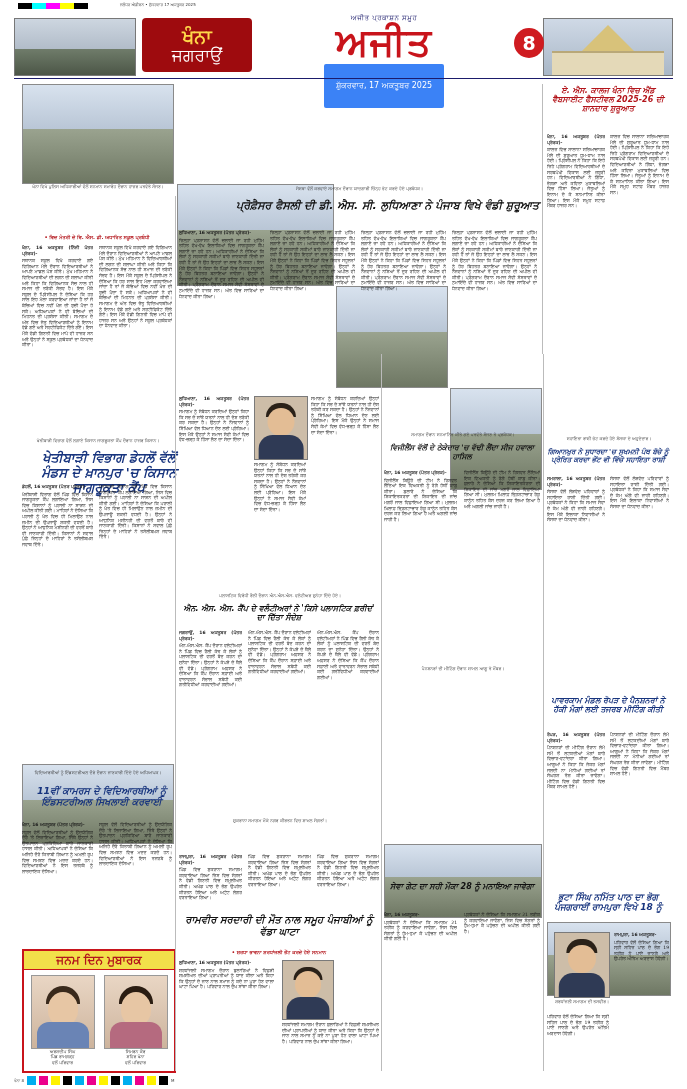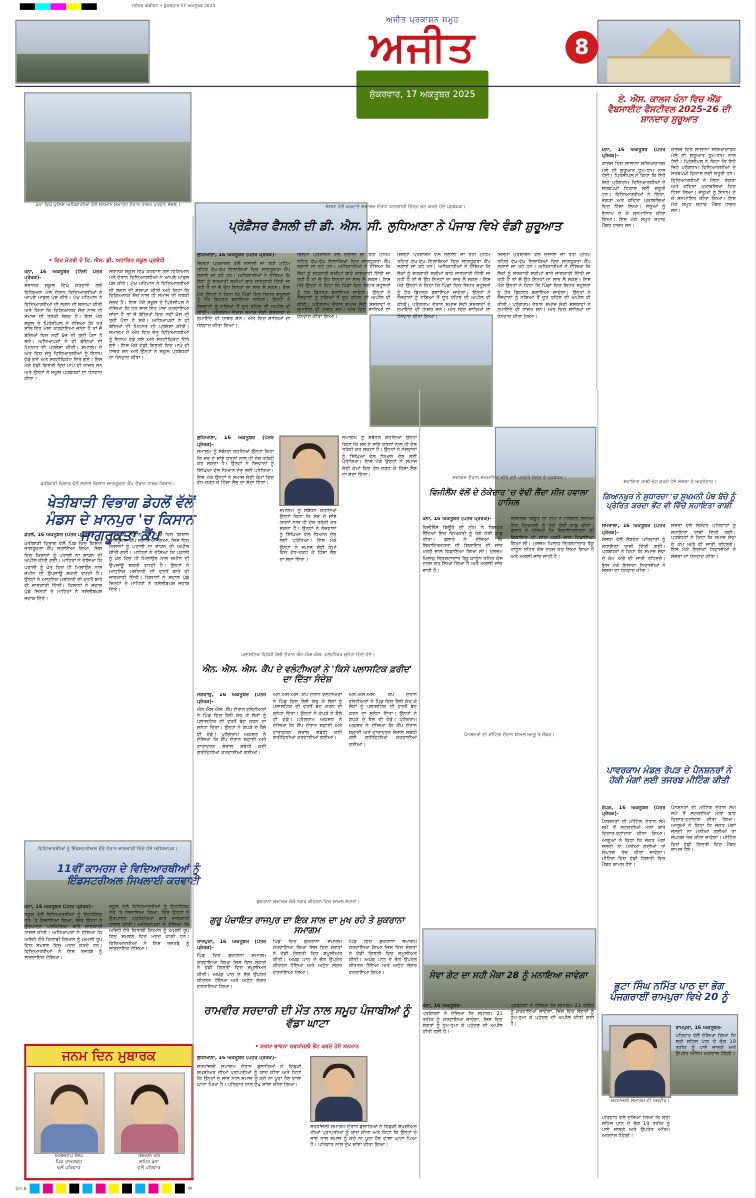--- a/index.html
+++ b/index.html
@@ -26,21 +26,21 @@
   .logo-left{
     position:absolute;left:128px;top:4px;width:110px;height:54px;background:#9e0b0e;border-radius:4px;
     color:#fff;display:flex;flex-direction:column;align-items:center;justify-content:center;
   }
   .logo-left b{font-size:19px;line-height:19px;color:#ffd84a;}
   .logo-left span{font-size:17px;line-height:18px;color:#fff;}
   .nameplate{position:absolute;left:245px;top:0px;width:250px;height:62px;text-align:center;}
   .nameplate .ajit{font-size:38px;line-height:40px;color:#c8141b;font-weight:bold;letter-spacing:1px;}
   .nameplate .tag{font-size:7px;color:#1b1b6b;letter-spacing:.5px;}
   .nameplate .date{
-    margin-top:2px;display:inline-block;background:#4d7c0f;color:#fff;font-size:8px;
+    margin-top:2px;display:inline-block;background:#3b82f6;color:#fff;font-size:8px;
     padding:17px 12px;border-radius:2px;
   }
   .pageno{
     position:absolute;left:500px;top:14px;width:30px;height:30px;border-radius:50%;
     background:#cf1b20;color:#fff;font-size:19px;font-weight:bold;display:flex;align-items:center;justify-content:center;
   }
   .col-rule{position:absolute;width:1px;background:#bbb;}
   .hl{font-weight:bold;color:#111;text-align:center;line-height:1.15;font-style:italic;}
   .hl.red{color:#b3151b;}
   .hl.blue{color:#17347e;}
@@ -93,20 +93,24 @@
     <div class="masthead">
       <div class="mh-photo">
           <div class="sky"></div>
           <div class="hill"></div>
         </div>
       <div class="mh-temple">
           <div class="base"></div>
           <div class="dome"></div>
         </div>
 
+      <div class="logo-left">
+        <b>ਖੰਨਾ</b>
+        <span>ਜਗਰਾਉਂ</span>
+      </div>
 
       <div class="nameplate">
         <div class="tag">ਅਜੀਤ ਪ੍ਰਕਾਸ਼ਨ ਸਮੂਹ</div>
         <div class="ajit">ਅਜੀਤ</div>
         <div class="date">ਸ਼ੁੱਕਰਵਾਰ, 17 ਅਕਤੂਬਰ 2025</div>
       </div>
 
       <div class="pageno">8</div>
     </div>
 
@@ -176,21 +180,21 @@
 
     <div class="subhl" style="position:absolute;left:8px;top:219px;width:150px;font-size:5px;color:#b3151b;">• ਵਿਦ ਮੰਤਰੀ ਦੇ ਵਿ. ਐਸ. ਡੀ. ਅਧਾਰਿਤ ਸਕੂਲ ਪ੍ਰਬੰਧੀ</div>
     <div class="body-txt" style="position:absolute;left:8px;top:231px;width:71px;height:110px;">
       <p><b>ਖੰਨਾ, 16 ਅਕਤੂਬਰ (ਨਿੱਜੀ ਪੱਤਰ ਪ੍ਰੇਰਕ)-</b></p>
       <p>ਸਥਾਨਕ ਸਕੂਲ ਵਿਖੇ ਕਰਵਾਏ ਗਏ ਵਿਗਿਆਨ ਮੇਲੇ ਦੌਰਾਨ ਵਿਦਿਆਰਥੀਆਂ ਨੇ ਆਪਣੇ ਮਾਡਲ ਪੇਸ਼ ਕੀਤੇ। ਮੁੱਖ ਮਹਿਮਾਨ ਨੇ ਵਿਦਿਆਰਥੀਆਂ ਦੀ ਲਗਨ ਦੀ ਸ਼ਲਾਘਾ ਕੀਤੀ ਅਤੇ ਕਿਹਾ ਕਿ ਵਿਗਿਆਨਕ ਸੋਚ ਨਾਲ ਹੀ ਸਮਾਜ ਦੀ ਤਰੱਕੀ ਸੰਭਵ ਹੈ। ਇਸ ਮੌਕੇ ਸਕੂਲ ਦੇ ਪ੍ਰਿੰਸੀਪਲ ਨੇ ਦੱਸਿਆ ਕਿ ਹਰ ਸਾਲ ਇਹ ਮੇਲਾ ਕਰਵਾਇਆ ਜਾਂਦਾ ਹੈ ਤਾਂ ਜੋ ਬੱਚਿਆਂ ਵਿਚ ਨਵੀਂ ਖੋਜ ਦੀ ਰੁਚੀ ਪੈਦਾ ਹੋ ਸਕੇ। ਅਧਿਆਪਕਾਂ ਨੇ ਵੀ ਬੱਚਿਆਂ ਦੀ ਮਿਹਨਤ ਦੀ ਪ੍ਰਸ਼ੰਸਾ ਕੀਤੀ। ਸਮਾਗਮ ਦੇ ਅੰਤ ਵਿਚ ਜੇਤੂ ਵਿਦਿਆਰਥੀਆਂ ਨੂੰ ਇਨਾਮ ਵੰਡੇ ਗਏ ਅਤੇ ਸਰਟੀਫਿਕੇਟ ਦਿੱਤੇ ਗਏ। ਇਸ ਮੌਕੇ ਵੱਡੀ ਗਿਣਤੀ ਵਿਚ ਮਾਪੇ ਵੀ ਹਾਜ਼ਰ ਸਨ ਅਤੇ ਉਨ੍ਹਾਂ ਨੇ ਸਕੂਲ ਪ੍ਰਬੰਧਕਾਂ ਦਾ ਧੰਨਵਾਦ ਕੀਤਾ।</p>
     </div>
     <div class="body-txt" style="position:absolute;left:85px;top:231px;width:73px;height:110px;">
       <p>ਸਥਾਨਕ ਸਕੂਲ ਵਿਖੇ ਕਰਵਾਏ ਗਏ ਵਿਗਿਆਨ ਮੇਲੇ ਦੌਰਾਨ ਵਿਦਿਆਰਥੀਆਂ ਨੇ ਆਪਣੇ ਮਾਡਲ ਪੇਸ਼ ਕੀਤੇ। ਮੁੱਖ ਮਹਿਮਾਨ ਨੇ ਵਿਦਿਆਰਥੀਆਂ ਦੀ ਲਗਨ ਦੀ ਸ਼ਲਾਘਾ ਕੀਤੀ ਅਤੇ ਕਿਹਾ ਕਿ ਵਿਗਿਆਨਕ ਸੋਚ ਨਾਲ ਹੀ ਸਮਾਜ ਦੀ ਤਰੱਕੀ ਸੰਭਵ ਹੈ। ਇਸ ਮੌਕੇ ਸਕੂਲ ਦੇ ਪ੍ਰਿੰਸੀਪਲ ਨੇ ਦੱਸਿਆ ਕਿ ਹਰ ਸਾਲ ਇਹ ਮੇਲਾ ਕਰਵਾਇਆ ਜਾਂਦਾ ਹੈ ਤਾਂ ਜੋ ਬੱਚਿਆਂ ਵਿਚ ਨਵੀਂ ਖੋਜ ਦੀ ਰੁਚੀ ਪੈਦਾ ਹੋ ਸਕੇ। ਅਧਿਆਪਕਾਂ ਨੇ ਵੀ ਬੱਚਿਆਂ ਦੀ ਮਿਹਨਤ ਦੀ ਪ੍ਰਸ਼ੰਸਾ ਕੀਤੀ। ਸਮਾਗਮ ਦੇ ਅੰਤ ਵਿਚ ਜੇਤੂ ਵਿਦਿਆਰਥੀਆਂ ਨੂੰ ਇਨਾਮ ਵੰਡੇ ਗਏ ਅਤੇ ਸਰਟੀਫਿਕੇਟ ਦਿੱਤੇ ਗਏ। ਇਸ ਮੌਕੇ ਵੱਡੀ ਗਿਣਤੀ ਵਿਚ ਮਾਪੇ ਵੀ ਹਾਜ਼ਰ ਸਨ ਅਤੇ ਉਨ੍ਹਾਂ ਨੇ ਸਕੂਲ ਪ੍ਰਬੰਧਕਾਂ ਦਾ ਧੰਨਵਾਦ ਕੀਤਾ।</p>
     </div>
 
-    <div class="hl" style="position:absolute;left:165px;top:186px;width:360px;font-size:11px;color:#111;">ਪ੍ਰੋਫ਼ੈਸਰ ਫੈਸਲੀ ਦੀ ਡੀ. ਐਸ. ਸੀ. ਲੁਧਿਆਣਾ ਨੇ ਪੰਜਾਬ ਵਿਖੇ ਵੰਡੀ ਸ਼ੁਰੂਆਤ</div>
+    <div class="hl" style="position:absolute;left:165px;top:186px;width:360px;font-size:11px;color:#111;text-align:right;">ਪ੍ਰੋਫ਼ੈਸਰ ਫੈਸਲੀ ਦੀ ਡੀ. ਐਸ. ਸੀ. ਲੁਧਿਆਣਾ ਨੇ ਪੰਜਾਬ ਵਿਖੇ ਵੰਡੀ ਸ਼ੁਰੂਆਤ</div>
     <div class="body-txt" style="position:absolute;left:165px;top:216px;width:85px;height:125px;">
       <p><b>ਲੁਧਿਆਣਾ, 16 ਅਕਤੂਬਰ (ਪੱਤਰ ਪ੍ਰੇਰਕ)-</b></p>
       <p>ਜ਼ਿਲ੍ਹਾ ਪ੍ਰਸ਼ਾਸਨ ਵੱਲੋਂ ਚਲਾਈ ਜਾ ਰਹੀ ਮੁਹਿੰਮ ਤਹਿਤ ਵੱਖ-ਵੱਖ ਇਲਾਕਿਆਂ ਵਿਚ ਜਾਗਰੂਕਤਾ ਕੈਂਪ ਲਗਾਏ ਜਾ ਰਹੇ ਹਨ। ਅਧਿਕਾਰੀਆਂ ਨੇ ਦੱਸਿਆ ਕਿ ਲੋਕਾਂ ਨੂੰ ਸਰਕਾਰੀ ਸਕੀਮਾਂ ਬਾਰੇ ਜਾਣਕਾਰੀ ਦਿੱਤੀ ਜਾ ਰਹੀ ਹੈ ਤਾਂ ਜੋ ਉਹ ਇਨ੍ਹਾਂ ਦਾ ਲਾਭ ਲੈ ਸਕਣ। ਇਸ ਮੌਕੇ ਉਨ੍ਹਾਂ ਨੇ ਕਿਹਾ ਕਿ ਪਿੰਡਾਂ ਵਿਚ ਸਿਹਤ ਸਹੂਲਤਾਂ ਨੂੰ ਹੋਰ ਬਿਹਤਰ ਬਣਾਇਆ ਜਾਵੇਗਾ। ਉਨ੍ਹਾਂ ਨੇ ਨੌਜਵਾਨਾਂ ਨੂੰ ਨਸ਼ਿਆਂ ਤੋਂ ਦੂਰ ਰਹਿਣ ਦੀ ਅਪੀਲ ਵੀ ਕੀਤੀ। ਪ੍ਰੋਗਰਾਮ ਦੌਰਾਨ ਸਮਾਜ ਸੇਵੀ ਸੰਸਥਾਵਾਂ ਦੇ ਨੁਮਾਇੰਦੇ ਵੀ ਹਾਜ਼ਰ ਸਨ। ਅੰਤ ਵਿਚ ਸਾਰਿਆਂ ਦਾ ਧੰਨਵਾਦ ਕੀਤਾ ਗਿਆ।</p>
     </div>
     <div class="body-txt" style="position:absolute;left:256px;top:216px;width:85px;height:125px;">
       <p>ਜ਼ਿਲ੍ਹਾ ਪ੍ਰਸ਼ਾਸਨ ਵੱਲੋਂ ਚਲਾਈ ਜਾ ਰਹੀ ਮੁਹਿੰਮ ਤਹਿਤ ਵੱਖ-ਵੱਖ ਇਲਾਕਿਆਂ ਵਿਚ ਜਾਗਰੂਕਤਾ ਕੈਂਪ ਲਗਾਏ ਜਾ ਰਹੇ ਹਨ। ਅਧਿਕਾਰੀਆਂ ਨੇ ਦੱਸਿਆ ਕਿ ਲੋਕਾਂ ਨੂੰ ਸਰਕਾਰੀ ਸਕੀਮਾਂ ਬਾਰੇ ਜਾਣਕਾਰੀ ਦਿੱਤੀ ਜਾ ਰਹੀ ਹੈ ਤਾਂ ਜੋ ਉਹ ਇਨ੍ਹਾਂ ਦਾ ਲਾਭ ਲੈ ਸਕਣ। ਇਸ ਮੌਕੇ ਉਨ੍ਹਾਂ ਨੇ ਕਿਹਾ ਕਿ ਪਿੰਡਾਂ ਵਿਚ ਸਿਹਤ ਸਹੂਲਤਾਂ ਨੂੰ ਹੋਰ ਬਿਹਤਰ ਬਣਾਇਆ ਜਾਵੇਗਾ। ਉਨ੍ਹਾਂ ਨੇ ਨੌਜਵਾਨਾਂ ਨੂੰ ਨਸ਼ਿਆਂ ਤੋਂ ਦੂਰ ਰਹਿਣ ਦੀ ਅਪੀਲ ਵੀ ਕੀਤੀ। ਪ੍ਰੋਗਰਾਮ ਦੌਰਾਨ ਸਮਾਜ ਸੇਵੀ ਸੰਸਥਾਵਾਂ ਦੇ ਨੁਮਾਇੰਦੇ ਵੀ ਹਾਜ਼ਰ ਸਨ। ਅੰਤ ਵਿਚ ਸਾਰਿਆਂ ਦਾ ਧੰਨਵਾਦ ਕੀਤਾ ਗਿਆ।</p>
     </div>
     <div class="body-txt" style="position:absolute;left:347px;top:216px;width:85px;height:125px;">
       <p>ਜ਼ਿਲ੍ਹਾ ਪ੍ਰਸ਼ਾਸਨ ਵੱਲੋਂ ਚਲਾਈ ਜਾ ਰਹੀ ਮੁਹਿੰਮ ਤਹਿਤ ਵੱਖ-ਵੱਖ ਇਲਾਕਿਆਂ ਵਿਚ ਜਾਗਰੂਕਤਾ ਕੈਂਪ ਲਗਾਏ ਜਾ ਰਹੇ ਹਨ। ਅਧਿਕਾਰੀਆਂ ਨੇ ਦੱਸਿਆ ਕਿ ਲੋਕਾਂ ਨੂੰ ਸਰਕਾਰੀ ਸਕੀਮਾਂ ਬਾਰੇ ਜਾਣਕਾਰੀ ਦਿੱਤੀ ਜਾ ਰਹੀ ਹੈ ਤਾਂ ਜੋ ਉਹ ਇਨ੍ਹਾਂ ਦਾ ਲਾਭ ਲੈ ਸਕਣ। ਇਸ ਮੌਕੇ ਉਨ੍ਹਾਂ ਨੇ ਕਿਹਾ ਕਿ ਪਿੰਡਾਂ ਵਿਚ ਸਿਹਤ ਸਹੂਲਤਾਂ ਨੂੰ ਹੋਰ ਬਿਹਤਰ ਬਣਾਇਆ ਜਾਵੇਗਾ। ਉਨ੍ਹਾਂ ਨੇ ਨੌਜਵਾਨਾਂ ਨੂੰ ਨਸ਼ਿਆਂ ਤੋਂ ਦੂਰ ਰਹਿਣ ਦੀ ਅਪੀਲ ਵੀ ਕੀਤੀ। ਪ੍ਰੋਗਰਾਮ ਦੌਰਾਨ ਸਮਾਜ ਸੇਵੀ ਸੰਸਥਾਵਾਂ ਦੇ ਨੁਮਾਇੰਦੇ ਵੀ ਹਾਜ਼ਰ ਸਨ। ਅੰਤ ਵਿਚ ਸਾਰਿਆਂ ਦਾ ਧੰਨਵਾਦ ਕੀਤਾ ਗਿਆ।</p>
     </div>
@@ -304,31 +308,30 @@
     <div class="hl blue" style="position:absolute;left:533px;top:682px;width:122px;font-size:8px;">ਪਾਵਰਕਾਮ ਮੰਡਲ ਰੋਪੜ ਦੇ ਪੈਨਸ਼ਨਰਾਂ ਨੇ ਹੱਕੀ ਮੰਗਾਂ ਲਈ ਤਜਰਬ ਮੀਟਿੰਗ ਕੀਤੀ</div>
     <div class="body-txt" style="position:absolute;left:533px;top:718px;width:58px;height:150px;">
       <p><b>ਰੋਪੜ, 16 ਅਕਤੂਬਰ (ਪੱਤਰ ਪ੍ਰੇਰਕ)-</b></p>
       <p>ਪੈਨਸ਼ਨਰਾਂ ਦੀ ਮੀਟਿੰਗ ਦੌਰਾਨ ਲੰਮੇ ਸਮੇਂ ਤੋਂ ਲਟਕਦੀਆਂ ਮੰਗਾਂ ਬਾਰੇ ਵਿਚਾਰ-ਵਟਾਂਦਰਾ ਕੀਤਾ ਗਿਆ। ਆਗੂਆਂ ਨੇ ਕਿਹਾ ਕਿ ਜੇਕਰ ਮੰਗਾਂ ਜਲਦੀ ਨਾ ਮੰਨੀਆਂ ਗਈਆਂ ਤਾਂ ਸੰਘਰਸ਼ ਤੇਜ਼ ਕੀਤਾ ਜਾਵੇਗਾ। ਮੀਟਿੰਗ ਵਿਚ ਵੱਡੀ ਗਿਣਤੀ ਵਿਚ ਮੈਂਬਰ ਸ਼ਾਮਲ ਹੋਏ।</p>
     </div>
     <div class="body-txt" style="position:absolute;left:596px;top:718px;width:59px;height:150px;">
       <p>ਪੈਨਸ਼ਨਰਾਂ ਦੀ ਮੀਟਿੰਗ ਦੌਰਾਨ ਲੰਮੇ ਸਮੇਂ ਤੋਂ ਲਟਕਦੀਆਂ ਮੰਗਾਂ ਬਾਰੇ ਵਿਚਾਰ-ਵਟਾਂਦਰਾ ਕੀਤਾ ਗਿਆ। ਆਗੂਆਂ ਨੇ ਕਿਹਾ ਕਿ ਜੇਕਰ ਮੰਗਾਂ ਜਲਦੀ ਨਾ ਮੰਨੀਆਂ ਗਈਆਂ ਤਾਂ ਸੰਘਰਸ਼ ਤੇਜ਼ ਕੀਤਾ ਜਾਵੇਗਾ। ਮੀਟਿੰਗ ਵਿਚ ਵੱਡੀ ਗਿਣਤੀ ਵਿਚ ਮੈਂਬਰ ਸ਼ਾਮਲ ਹੋਏ।</p>
     </div>
 
     <div class="cap" style="position:absolute;left:8px;top:755px;width:150px;">ਵਿਦਿਆਰਥੀਆਂ ਨੂੰ ਇੰਡਸਟਰੀਅਲ ਦੌਰੇ ਦੌਰਾਨ ਜਾਣਕਾਰੀ ਦਿੰਦੇ ਹੋਏ ਅਧਿਆਪਕ।</div>
-    <div class="hl blue" style="position:absolute;left:8px;top:772px;width:159px;font-size:9.5px;text-align:right;">11ਵੀਂ ਕਾਮਰਸ ਦੇ ਵਿਦਿਆਰਥੀਆਂ ਨੂੰ ਇੰਡਸਟਰੀਅਲ ਸਿਖਲਾਈ ਕਰਵਾਈ</div>
+    <div class="hl blue" style="position:absolute;left:8px;top:772px;width:159px;font-size:9.5px;">11ਵੀਂ ਕਾਮਰਸ ਦੇ ਵਿਦਿਆਰਥੀਆਂ ਨੂੰ ਇੰਡਸਟਰੀਅਲ ਸਿਖਲਾਈ ਕਰਵਾਈ</div>
     <div class="body-txt" style="position:absolute;left:8px;top:808px;width:71px;height:118px;">
       <p><b>ਖੰਨਾ, 16 ਅਕਤੂਬਰ (ਪੱਤਰ ਪ੍ਰੇਰਕ)-</b></p>
       <p>ਸਕੂਲ ਵੱਲੋਂ ਵਿਦਿਆਰਥੀਆਂ ਨੂੰ ਉਦਯੋਗਿਕ ਦੌਰੇ 'ਤੇ ਲਿਜਾਇਆ ਗਿਆ, ਜਿੱਥੇ ਉਨ੍ਹਾਂ ਨੇ ਉਤਪਾਦਨ ਪ੍ਰਕਿਰਿਆ ਬਾਰੇ ਜਾਣਕਾਰੀ ਹਾਸਲ ਕੀਤੀ। ਅਧਿਆਪਕਾਂ ਨੇ ਦੱਸਿਆ ਕਿ ਅਜਿਹੇ ਦੌਰੇ ਕਿਤਾਬੀ ਗਿਆਨ ਨੂੰ ਅਮਲੀ ਰੂਪ ਵਿਚ ਸਮਝਣ ਵਿਚ ਮਦਦ ਕਰਦੇ ਹਨ। ਵਿਦਿਆਰਥੀਆਂ ਨੇ ਇਸ ਤਜਰਬੇ ਨੂੰ ਲਾਭਦਾਇਕ ਦੱਸਿਆ।</p>
     </div>
     <div class="body-txt" style="position:absolute;left:85px;top:808px;width:73px;height:118px;">
       <p>ਸਕੂਲ ਵੱਲੋਂ ਵਿਦਿਆਰਥੀਆਂ ਨੂੰ ਉਦਯੋਗਿਕ ਦੌਰੇ 'ਤੇ ਲਿਜਾਇਆ ਗਿਆ, ਜਿੱਥੇ ਉਨ੍ਹਾਂ ਨੇ ਉਤਪਾਦਨ ਪ੍ਰਕਿਰਿਆ ਬਾਰੇ ਜਾਣਕਾਰੀ ਹਾਸਲ ਕੀਤੀ। ਅਧਿਆਪਕਾਂ ਨੇ ਦੱਸਿਆ ਕਿ ਅਜਿਹੇ ਦੌਰੇ ਕਿਤਾਬੀ ਗਿਆਨ ਨੂੰ ਅਮਲੀ ਰੂਪ ਵਿਚ ਸਮਝਣ ਵਿਚ ਮਦਦ ਕਰਦੇ ਹਨ। ਵਿਦਿਆਰਥੀਆਂ ਨੇ ਇਸ ਤਜਰਬੇ ਨੂੰ ਲਾਭਦਾਇਕ ਦੱਸਿਆ।</p>
     </div>
 
     <div class="cap" style="position:absolute;left:165px;top:803px;width:200px;">ਸ਼ੁਕਰਾਨਾ ਸਮਾਗਮ ਮੌਕੇ ਨਗਰ ਕੀਰਤਨ ਵਿਚ ਸ਼ਾਮਲ ਸੰਗਤਾਂ।</div>
-    <div class="hl" style="position:absolute;left:165px;top:818px;width:200px;font-size:8px;">ਗੁਰੂ ਪੰਚਾਇਤ ਰਾਜਪੁਰ ਦਾ ਇਕ ਸਾਲ ਦਾ ਮੁਖ ਰਹੇ ਤੇ ਸ਼ੁਕਰਾਨਾ ਸਮਾਗਮ</div>
     <div class="body-txt" style="position:absolute;left:165px;top:840px;width:63px;height:58px;">
       <p><b>ਰਾਜਪੁਰਾ, 16 ਅਕਤੂਬਰ (ਪੱਤਰ ਪ੍ਰੇਰਕ)-</b></p>
       <p>ਪਿੰਡ ਵਿਚ ਸ਼ੁਕਰਾਨਾ ਸਮਾਗਮ ਕਰਵਾਇਆ ਗਿਆ ਜਿਸ ਵਿਚ ਸੰਗਤਾਂ ਨੇ ਵੱਡੀ ਗਿਣਤੀ ਵਿਚ ਸ਼ਮੂਲੀਅਤ ਕੀਤੀ। ਅਖੰਡ ਪਾਠ ਦੇ ਭੋਗ ਉਪਰੰਤ ਕੀਰਤਨ ਹੋਇਆ ਅਤੇ ਅਟੁੱਟ ਲੰਗਰ ਵਰਤਾਇਆ ਗਿਆ।</p>
     </div>
     <div class="body-txt" style="position:absolute;left:234px;top:840px;width:63px;height:58px;">
       <p>ਪਿੰਡ ਵਿਚ ਸ਼ੁਕਰਾਨਾ ਸਮਾਗਮ ਕਰਵਾਇਆ ਗਿਆ ਜਿਸ ਵਿਚ ਸੰਗਤਾਂ ਨੇ ਵੱਡੀ ਗਿਣਤੀ ਵਿਚ ਸ਼ਮੂਲੀਅਤ ਕੀਤੀ। ਅਖੰਡ ਪਾਠ ਦੇ ਭੋਗ ਉਪਰੰਤ ਕੀਰਤਨ ਹੋਇਆ ਅਤੇ ਅਟੁੱਟ ਲੰਗਰ ਵਰਤਾਇਆ ਗਿਆ।</p>
     </div>
     <div class="body-txt" style="position:absolute;left:303px;top:840px;width:62px;height:58px;">
       <p>ਪਿੰਡ ਵਿਚ ਸ਼ੁਕਰਾਨਾ ਸਮਾਗਮ ਕਰਵਾਇਆ ਗਿਆ ਜਿਸ ਵਿਚ ਸੰਗਤਾਂ ਨੇ ਵੱਡੀ ਗਿਣਤੀ ਵਿਚ ਸ਼ਮੂਲੀਅਤ ਕੀਤੀ। ਅਖੰਡ ਪਾਠ ਦੇ ਭੋਗ ਉਪਰੰਤ ਕੀਰਤਨ ਹੋਇਆ ਅਤੇ ਅਟੁੱਟ ਲੰਗਰ ਵਰਤਾਇਆ ਗਿਆ।</p>
     </div>
@@ -350,21 +353,21 @@
 
     <div class="hl" style="position:absolute;left:370px;top:868px;width:156px;font-size:8px;">ਸੇਵਾ ਗੇਟ ਦਾ ਸਹੀ ਮੌਕਾ 28 ਨੂੰ ਮਨਾਇਆ ਜਾਵੇਗਾ</div>
     <div class="body-txt" style="position:absolute;left:370px;top:898px;width:73px;height:158px;">
       <p><b>ਖੰਨਾ, 16 ਅਕਤੂਬਰ-</b></p>
       <p>ਪ੍ਰਬੰਧਕਾਂ ਨੇ ਦੱਸਿਆ ਕਿ ਸਮਾਗਮ 21 ਤਰੀਕ ਨੂੰ ਕਰਵਾਇਆ ਜਾਵੇਗਾ, ਜਿਸ ਵਿਚ ਸੰਗਤਾਂ ਨੂੰ ਹੁੰਮ-ਹੁਮਾ ਕੇ ਪਹੁੰਚਣ ਦੀ ਅਪੀਲ ਕੀਤੀ ਗਈ ਹੈ।</p>
     </div>
     <div class="body-txt" style="position:absolute;left:450px;top:898px;width:76px;height:158px;">
       <p>ਪ੍ਰਬੰਧਕਾਂ ਨੇ ਦੱਸਿਆ ਕਿ ਸਮਾਗਮ 21 ਤਰੀਕ ਨੂੰ ਕਰਵਾਇਆ ਜਾਵੇਗਾ, ਜਿਸ ਵਿਚ ਸੰਗਤਾਂ ਨੂੰ ਹੁੰਮ-ਹੁਮਾ ਕੇ ਪਹੁੰਚਣ ਦੀ ਅਪੀਲ ਕੀਤੀ ਗਈ ਹੈ।</p>
     </div>
 
-    <div class="hl blue" style="position:absolute;left:533px;top:878px;width:122px;font-size:9px;">ਭੁਟਾ ਸਿੰਘ ਨਮਿੱਤ ਪਾਠ ਦਾ ਭੋਗ ਪੰਜਗਰਾਈਂ ਰਾਮਪੁਰਾ ਵਿਖੇ 20 ਨੂੰ</div>
+    <div class="hl blue" style="position:absolute;left:533px;top:878px;width:122px;font-size:9px;">ਭੁਟਾ ਸਿੰਘ ਨਮਿੱਤ ਪਾਠ ਦਾ ਭੋਗ ਪੰਜਗਰਾਈਂ ਰਾਮਪੁਰਾ ਵਿਖੇ 18 ਨੂੰ</div>
     <div class="portrait" style="position:absolute;left:540px;top:918px;width:54px;height:64px;">
       <div class="h"></div>
         <div class="f"></div>
         <div class="b"></div>
     </div>
     <div class="cap" style="position:absolute;left:533px;top:984px;width:68px;">ਸ਼ਰਧਾਂਜਲੀ ਸਮਾਗਮ ਦੀ ਤਸਵੀਰ।</div>
     <div class="body-txt" style="position:absolute;left:600px;top:918px;width:55px;height:138px;">
       <p><b>ਰਾਮਪੁਰਾ, 16 ਅਕਤੂਬਰ-</b></p>
       <p>ਪਰਿਵਾਰ ਵੱਲੋਂ ਦੱਸਿਆ ਗਿਆ ਕਿ ਸ੍ਰੀ ਸਹਿਜ ਪਾਠ ਦੇ ਭੋਗ 19 ਤਰੀਕ ਨੂੰ ਪਾਏ ਜਾਣਗੇ ਅਤੇ ਉਪਰੰਤ ਅੰਤਿਮ ਅਰਦਾਸ ਹੋਵੇਗੀ।</p>
     </div>

